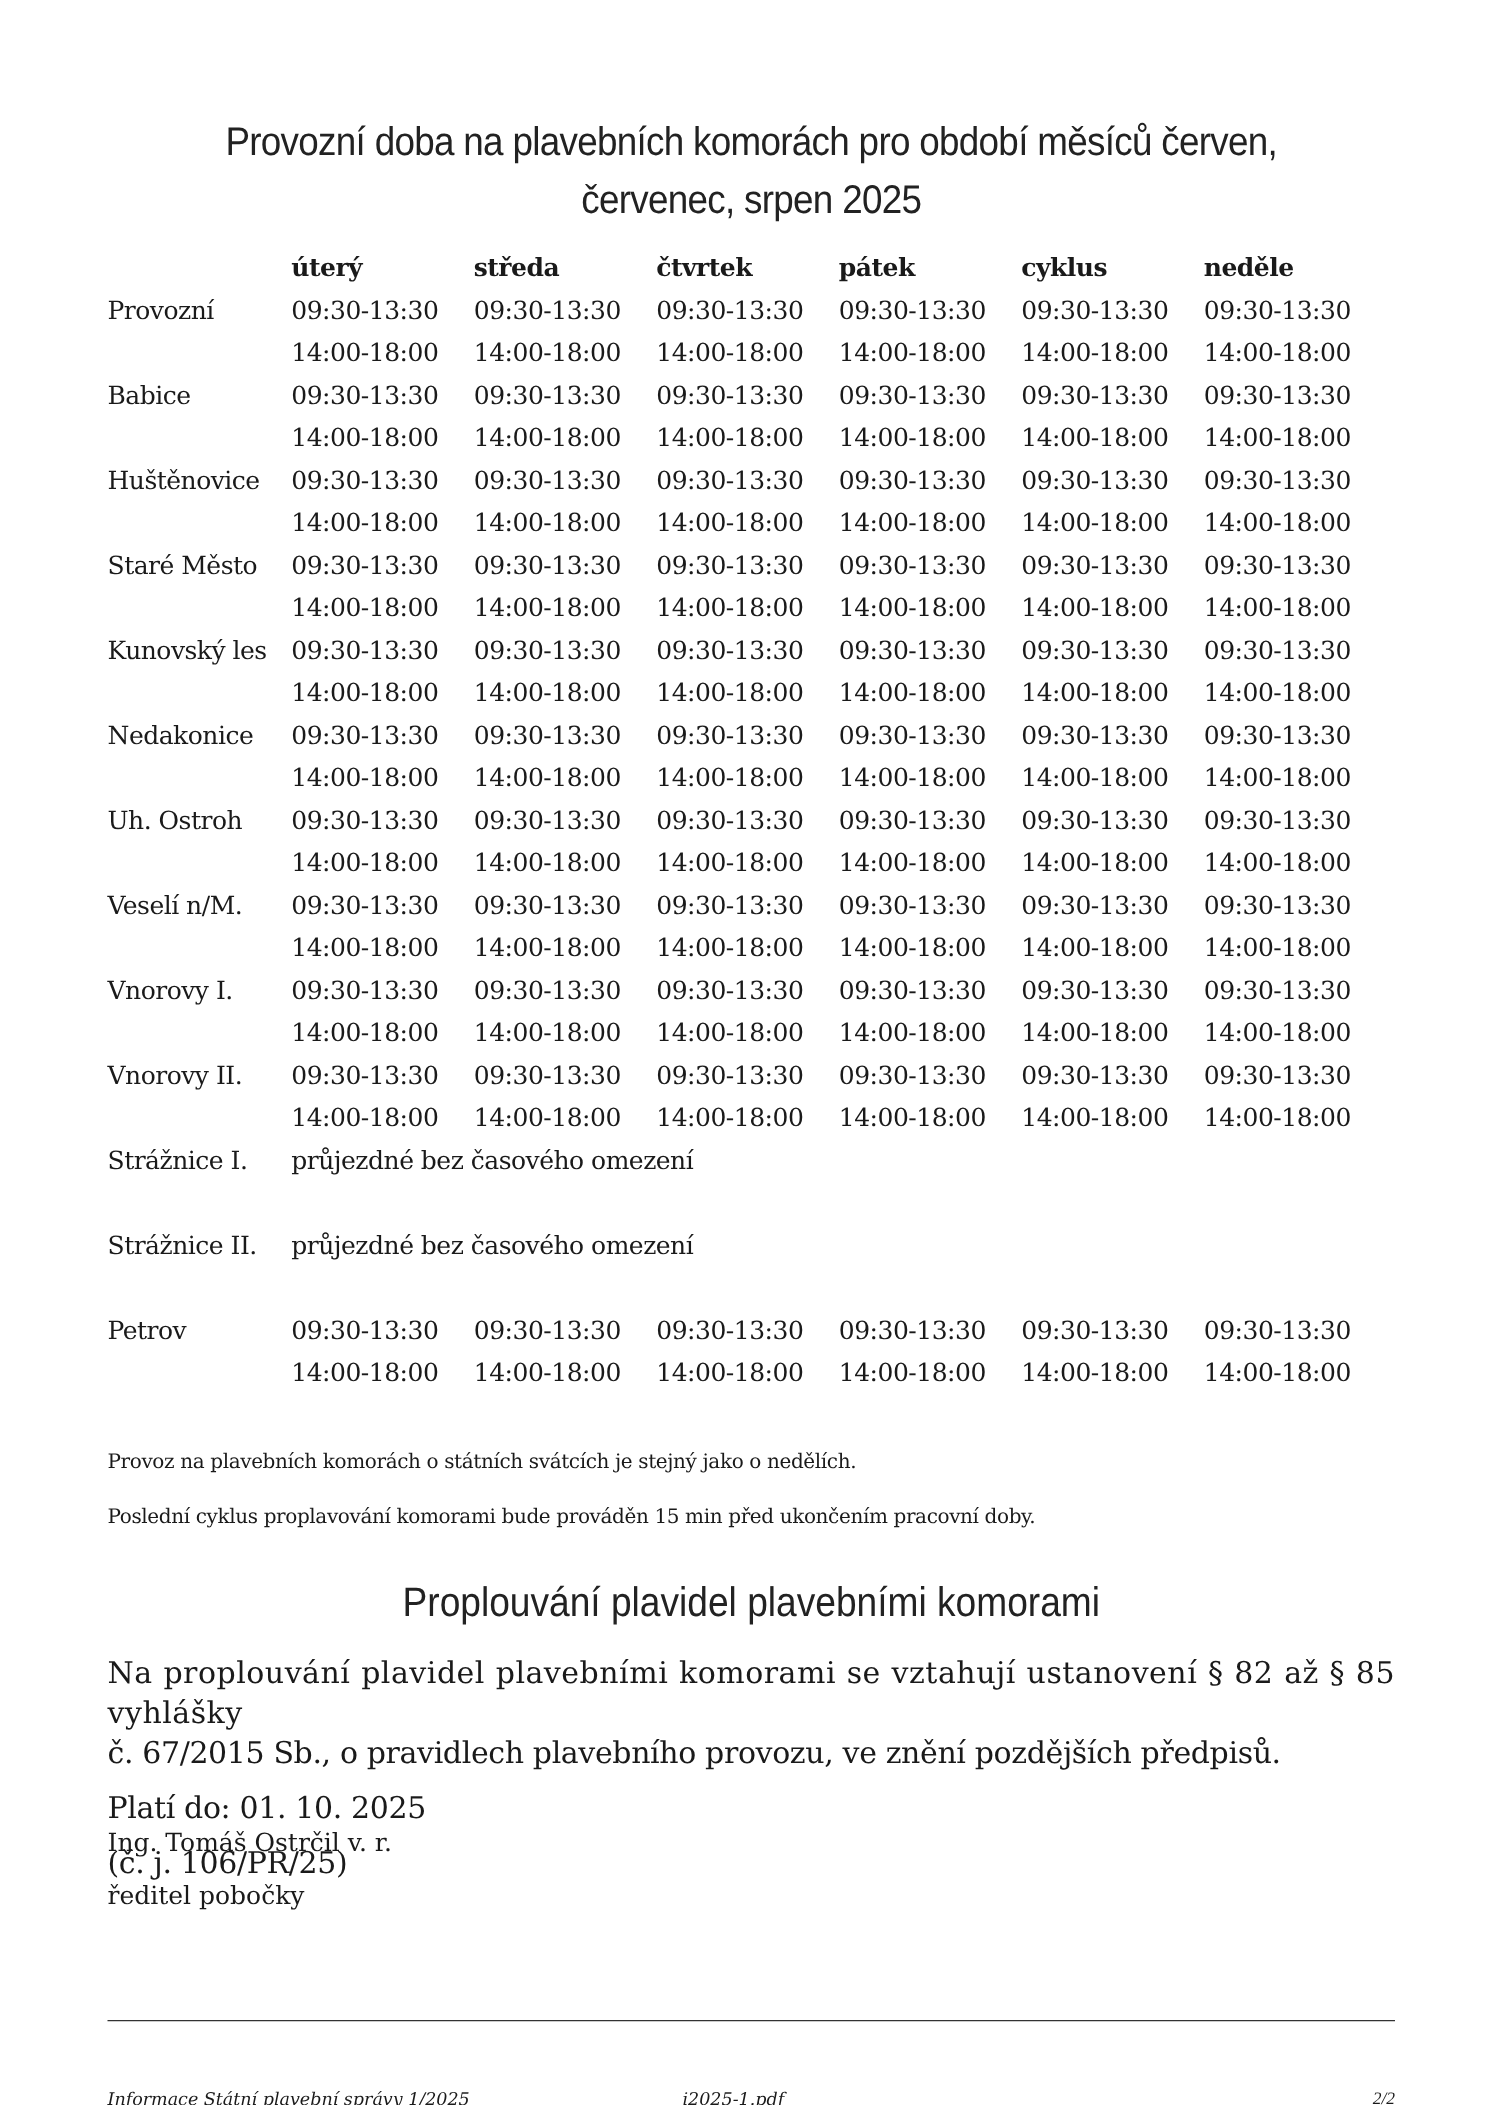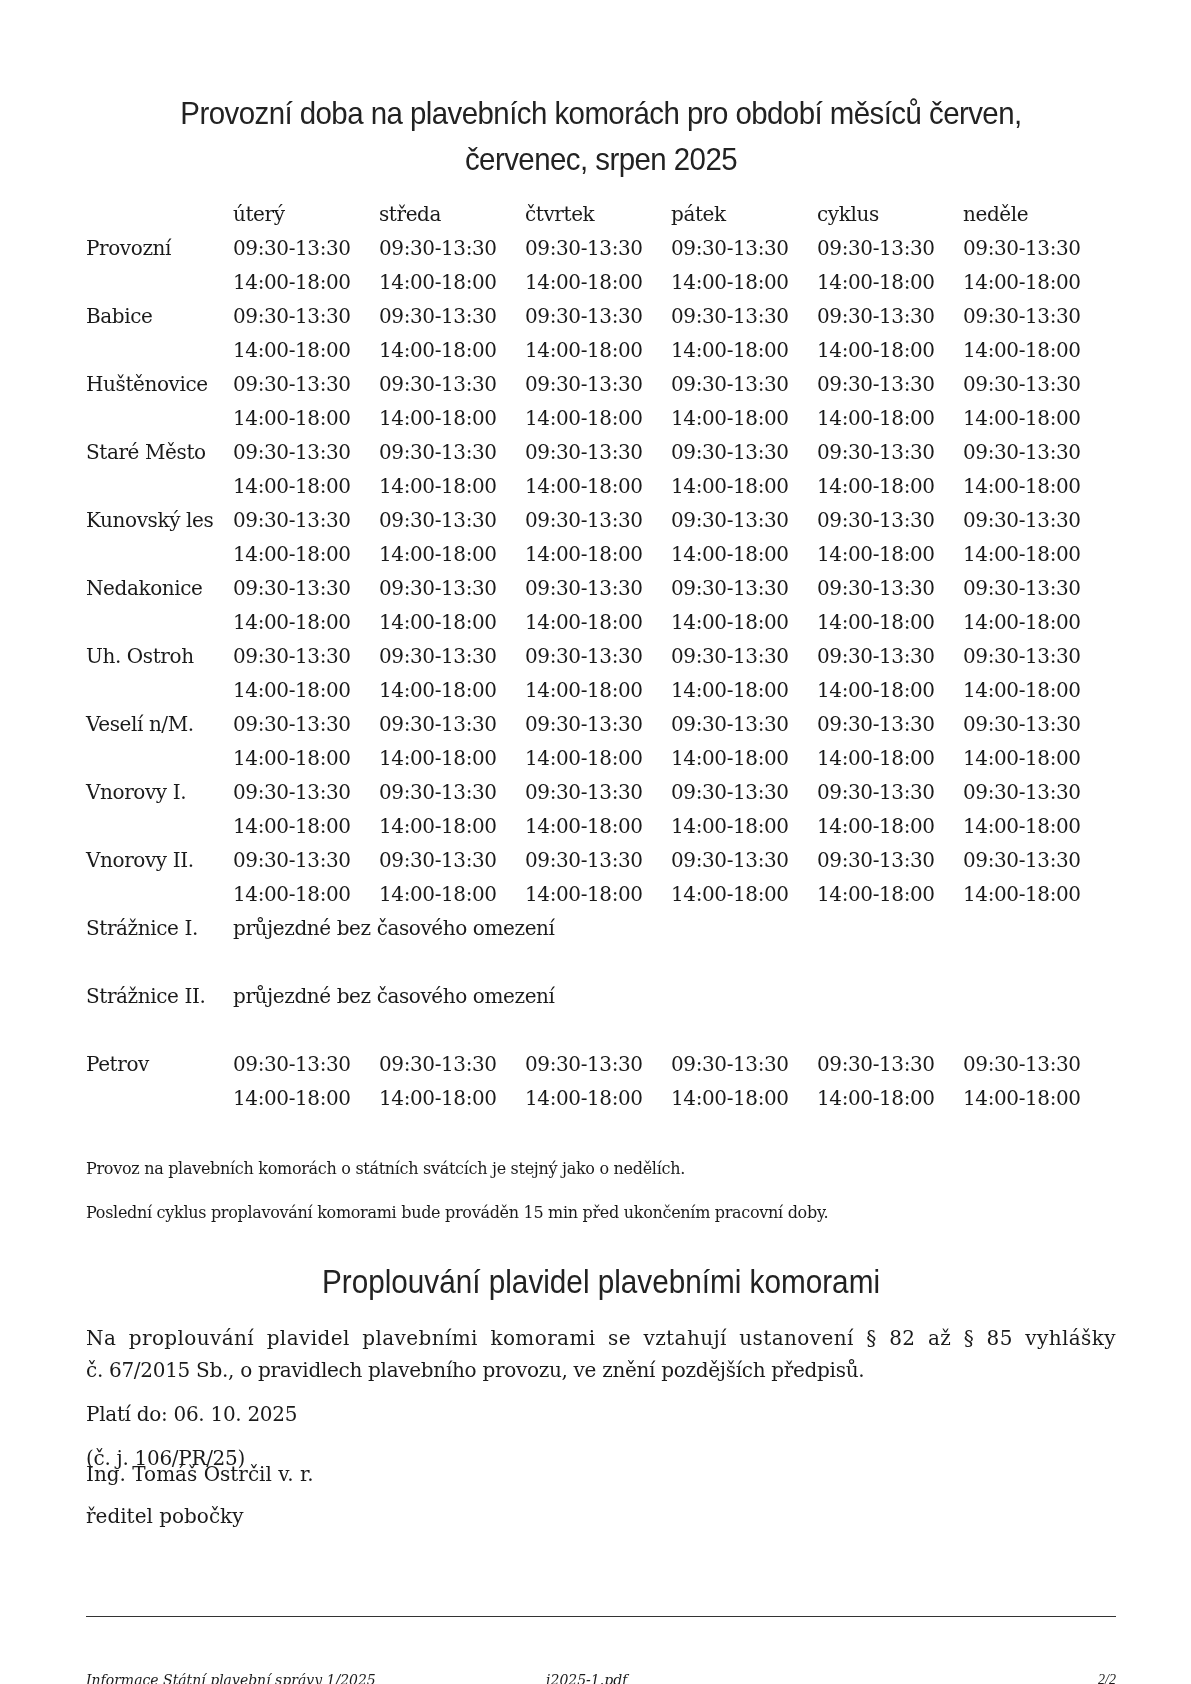--- a/index.html
+++ b/index.html
@@ -8,32 +8,32 @@
   .title {
     position: absolute; top: 90px; left: 0; width: 1030px; text-align: center;
     font-family: "Liberation Sans", sans-serif; font-weight: 300; font-size: 32px; line-height: 46px;
     letter-spacing: -0.6px; transform: scaleX(0.92); transform-origin: center top; color: #222;
   }
   table.sched { position: absolute; top: 197px; left: 0; border-collapse: collapse; }
   table.sched td, table.sched th {
     padding: 0; height: 34px; font-size: 20px; font-weight: normal; text-align: left; vertical-align: middle;
     white-space: nowrap; font-family: "DejaVu Serif", serif; letter-spacing: -0.4px;
   }
-  table.sched th { height: 34px; }
+  table.sched th { height: 34px; font-weight: bold; }
   .c0 { width: 147px; }
   .cd { width: 146px; }
   tr.gap td { height: 34px; }
   .notes { position: absolute; top: 1157px; left: 0; width: 1030px; font-size: 16px; letter-spacing: -0.3px; }
   .notes p { margin: 0 0 20px 0; line-height: 24px; }
   .h2 {
     position: absolute; top: 1262px; left: 0; width: 1030px; text-align: center;
     font-family: "Liberation Sans", sans-serif; font-weight: 300; font-size: 33px; line-height: 40px;
     transform: scaleX(0.9); transform-origin: center top; color: #222;
   }
-  .body2 { position: absolute; top: 1322px; left: 0; width: 1030px; font-size: 20px; letter-spacing: -0.3px; }
+  .body2 { position: absolute; top: 1322px; left: 0; width: 1030px; font-size: 24px; letter-spacing: -0.3px; }
   .body2 p { margin: 0; line-height: 32px; }
   .just { text-align: justify; text-align-last: justify; letter-spacing: 0.4px; }
   .body2 .gap { margin-top: 12px; }
   .sig { position: absolute; left: 0; width: 1030px; text-align: left; font-size: 20px; }
   .footer-line { position: absolute; top: 1616px; left: 0; width: 1030px; height: 1px; background: #333; }
   .footer { position: absolute; top: 1672px; left: 0; width: 1030px; font-size: 14px; font-style: italic; height: 20px; }
   .footer span { position: absolute; top: 0; }
 </style>
 </head>
 <body>
@@ -275,21 +275,21 @@
   <div class="notes">
     <p>Provoz na plavebních komorách o státních svátcích je stejný jako o nedělích.</p>
     <p>Poslední cyklus proplavování komorami bude prováděn 15 min před ukončením pracovní doby.</p>
   </div>
 
   <div class="h2">Proplouvání plavidel plavebními komorami</div>
 
   <div class="body2">
     <p class="just">Na proplouvání plavidel plavebními komorami se vztahují ustanovení § 82 až § 85 vyhlášky</p>
     <p>č. 67/2015 Sb., o pravidlech plavebního provozu, ve znění pozdějších předpisů.</p>
-    <p class="gap">Platí do: 06. 10. 2025</p>
+    <p class="gap">Platí do: 01. 10. 2025</p>
     <p class="gap">(č. j. 106/PR/25)</p>
   </div>
 
   <div class="sig" style="top:1462px;">Ing. Tomáš Ostrčil v. r.</div>
   <div class="sig" style="top:1504px;">ředitel pobočky</div>
 
   <div class="footer-line"></div>
   <div class="footer">
     <span style="left:0;">Informace Státní plavební správy 1/2025</span>
     <span style="left:460px;">i2025-1.pdf</span>

